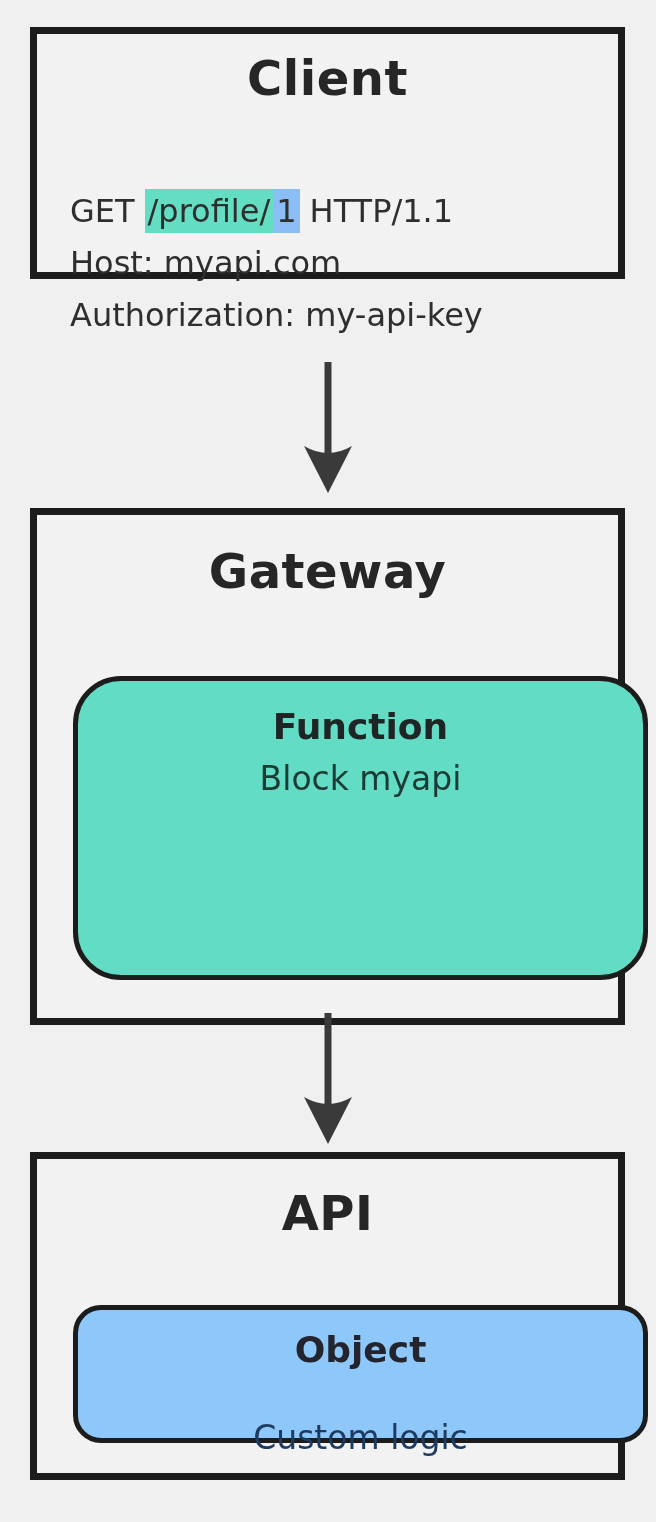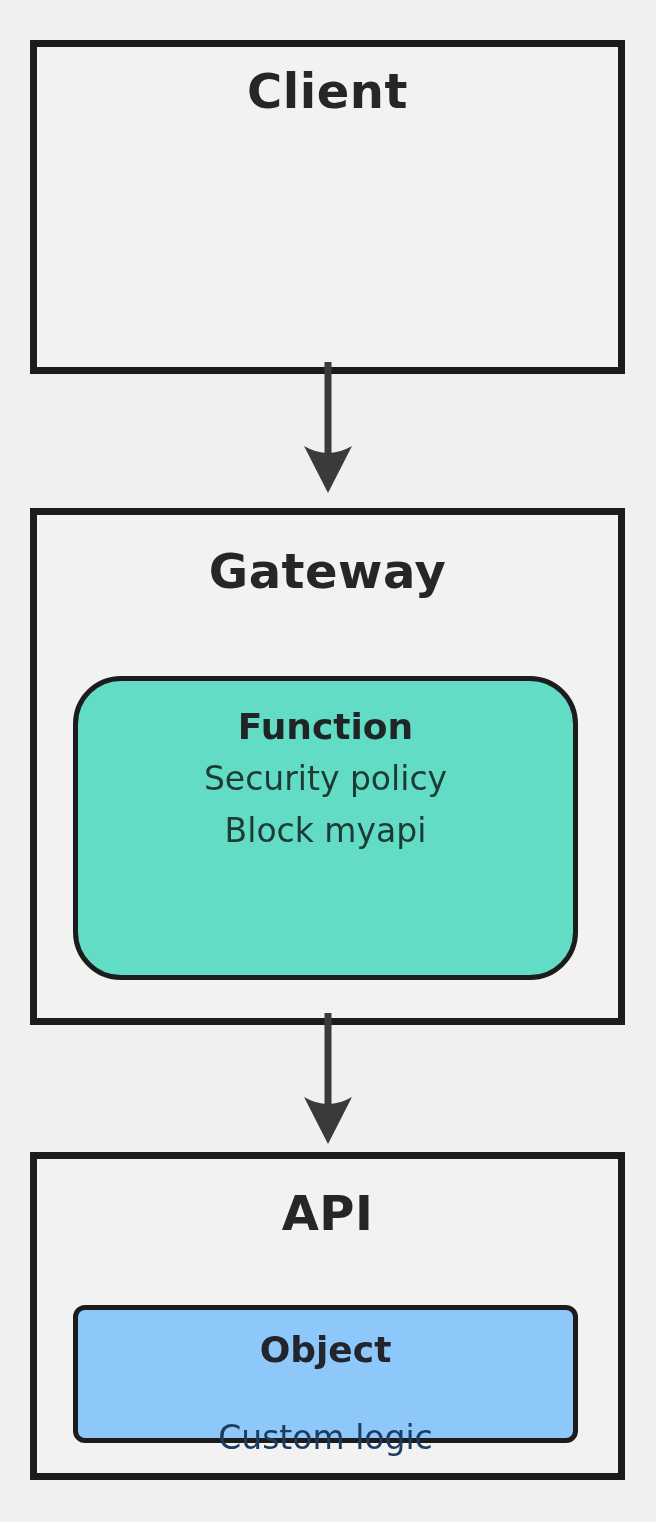--- a/index.html
+++ b/index.html
@@ -11,21 +11,21 @@
     width:656px; height:1522px;
     background:var(--background,#f0f0f1);
     overflow:hidden;
   }
 
   .node{
     position:absolute; left:30px; width:595px;
     background:var(--node-fill,#f2f2f3);
     border:7px solid var(--border,#1c1c1c);
   }
-  .node-client { top:27px;  height:334px;margin-top:13px; }
+  .node-client { top:27px;  height:252px; }
   .node-gateway{ top:508px; height:517px; }
   .node-api    { top:1152px;height:328px; }
 
   .node-title{
     text-align:center;
     font-size:48px; font-weight:bold;
     color:#262626; letter-spacing:0.5px;
   }
   .node-client  .node-title{ margin-top:16px; }
   .node-gateway .node-title{ margin-top:28px; }
@@ -36,33 +36,33 @@
     font-size:32px; line-height:52px; color:#2e2e2e;
     white-space:nowrap;
   }
   .hl{ padding:3px 3px; }
   .hl-teal{ background:var(--highlight-teal,#64dec3); }
   .hl-blue{ background:var(--highlight-blue,#8bbef6); }
   .req-method{ margin-right:10px; }
   .req-protocol{ margin-left:10px; }
 
   .subbox{
-    position:absolute; left:36px; width:505px;
+    position:absolute; left:36px; width:575px;
     border:5px solid var(--border,#1c1c1c);
     text-align:center;
   }
   .function-box{
     top:161px; height:304px;
     border-radius:48px;
     background:var(--teal,#62dcc4);
     padding-top:20px;
   }
   .object-box{
     top:146px; height:138px;
-    border-radius:12px;
+    border-radius:28px;
     background:var(--blue,#8ec7f9);
     padding-top:16px;
   }
 
   .subbox-title{
     font-size:36px; font-weight:bold; line-height:52px;
   }
   .function-box .subbox-title{ color:#1f2525; }
   .object-box  .subbox-title{ color:#23242e; line-height:48px; }
 
@@ -77,32 +77,36 @@
   .arrow-1{ top:362px; }
   .arrow-2{ top:1013px; }
 </style>
 </head>
 <body>
 
 <div class="canvas">
 
   <div class="node node-client">
     <div class="node-title">Client</div>
+    <div class="request">
+      <div class="req-line"><span class="req-method">GET</span><span class="hl hl-teal">/profile/</span><span class="hl hl-blue">1</span><span class="req-protocol">HTTP/1.1</span></div>
+      <div class="req-line">Host: myapi.com</div>
+      <div class="req-line">Authorization: my-api-key</div>
+    </div>
   </div>
 
   <svg class="arrow arrow-1" width="56" height="132" viewBox="0 0 56 132" aria-hidden="true">
     <line x1="28" y1="0" x2="28" y2="92" stroke="currentColor" stroke-width="7"></line>
     <path d="M 4 84 Q 28 98 52 84 L 28 131 Z" fill="currentColor"></path>
   </svg>
 
   <div class="node node-gateway">
     <div class="node-title">Gateway</div>
     <div class="subbox function-box">
       <div class="subbox-title">Function</div>
-      <div class="subbox-item">Security policy</div>
       <div class="subbox-item">Block myapi</div>
     </div>
   </div>
 
   <svg class="arrow arrow-2" width="56" height="132" viewBox="0 0 56 132" aria-hidden="true">
     <line x1="28" y1="0" x2="28" y2="92" stroke="currentColor" stroke-width="7"></line>
     <path d="M 4 84 Q 28 98 52 84 L 28 131 Z" fill="currentColor"></path>
   </svg>
 
   <div class="node node-api">

